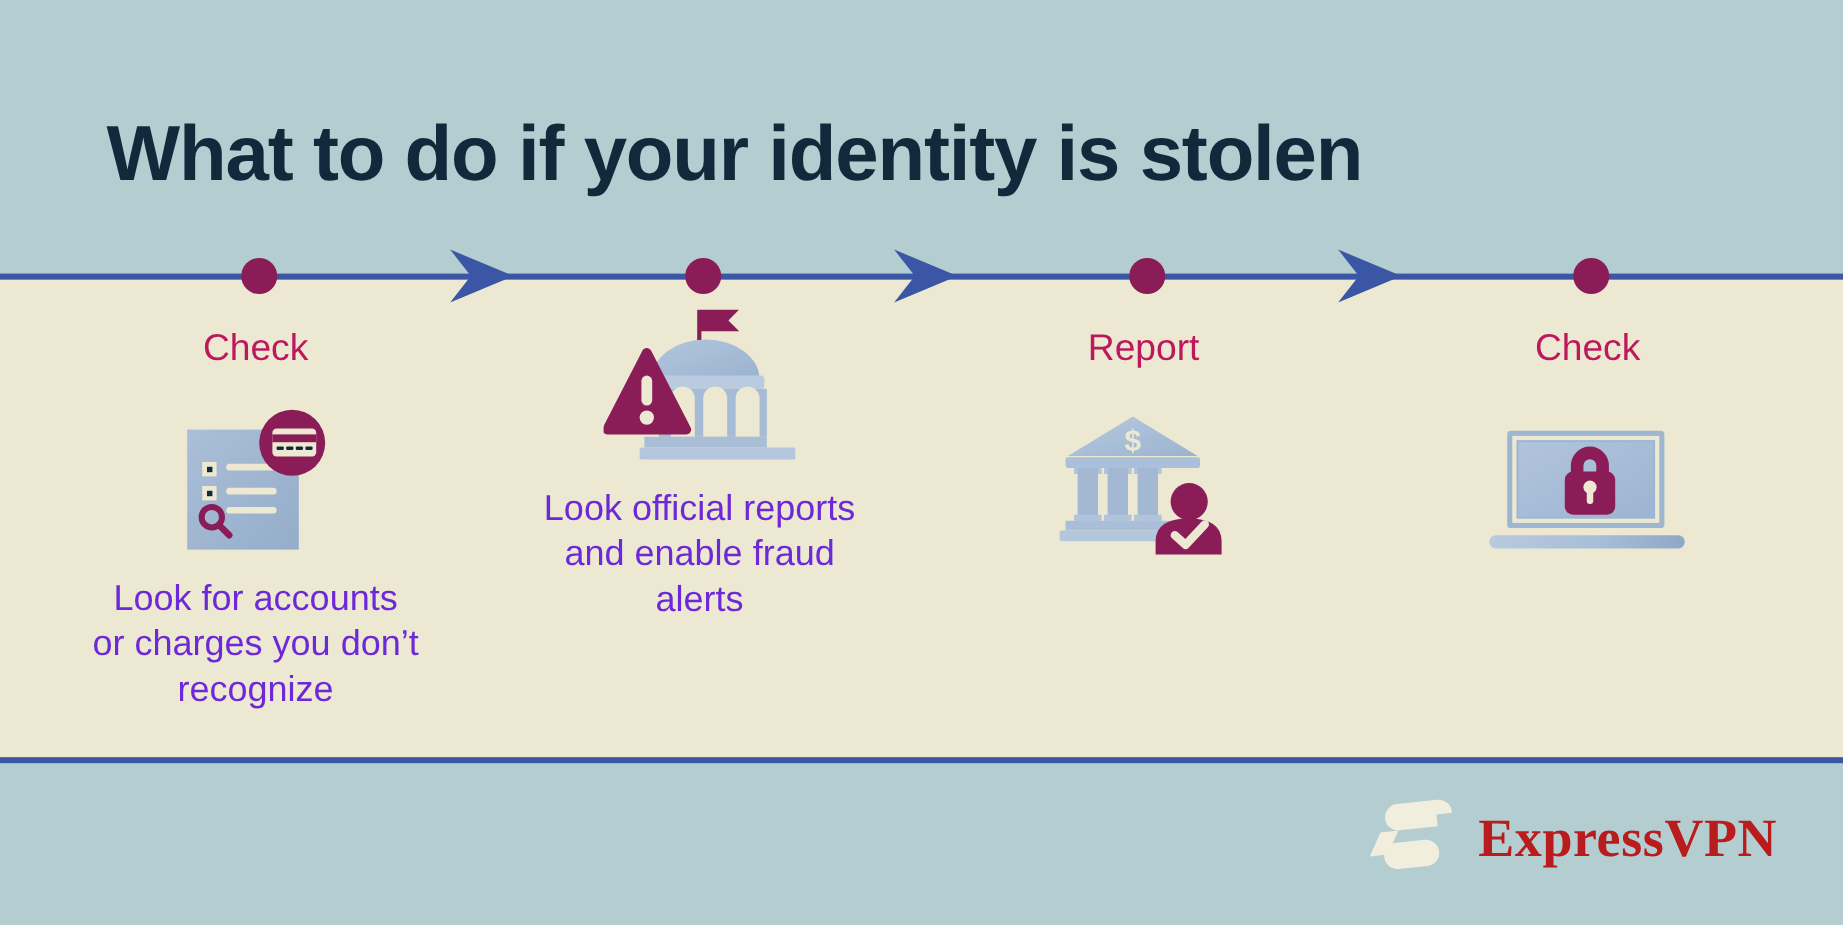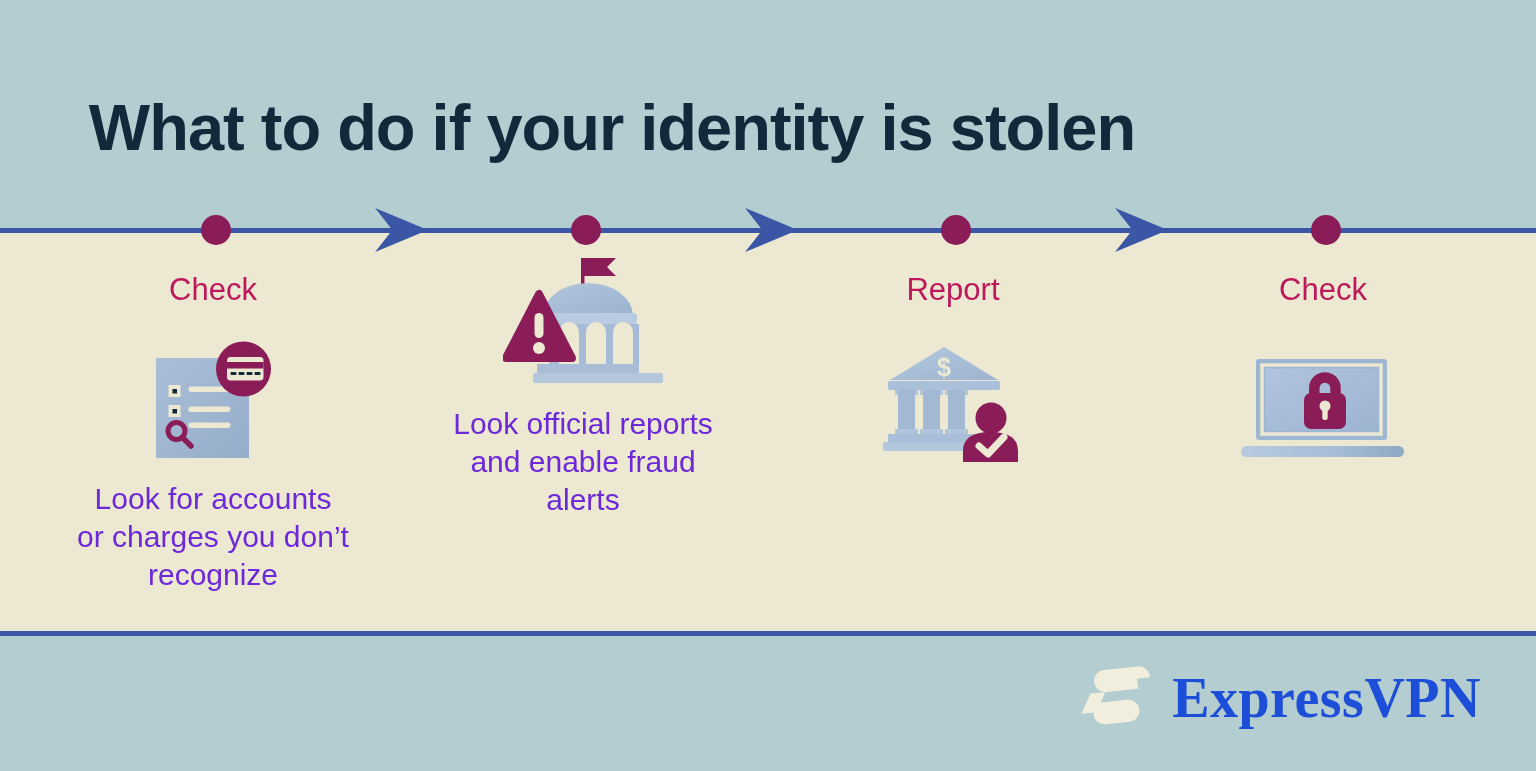--- a/index.html
+++ b/index.html
@@ -40,22 +40,22 @@
   }
   .step-desc {
     margin-top:17px; font-size:30px; line-height:38px;
     color:#6d28d9; white-space:pre-line;
   }
   .footer-logo {
     position:absolute; top:663px; right:55px; height:70px;
     display:flex; align-items:center; gap:18px;
   }
   .brand-word {
-    font-family:"Liberation Serif", serif; font-size:56px;
-    font-weight:bold; color:#1d4ed8; letter-spacing:0.5px;
+    font-family:"Liberation Serif", serif; font-size:45px;
+    font-weight:bold; color:#b91c1c; letter-spacing:0.5px;
   }
 </style>
 </head>
 <body>
 
 <div class="canvas">
 
   <div class="band"></div>
 
   <h1 class="title">What to do if your identity is stolen</h1>

